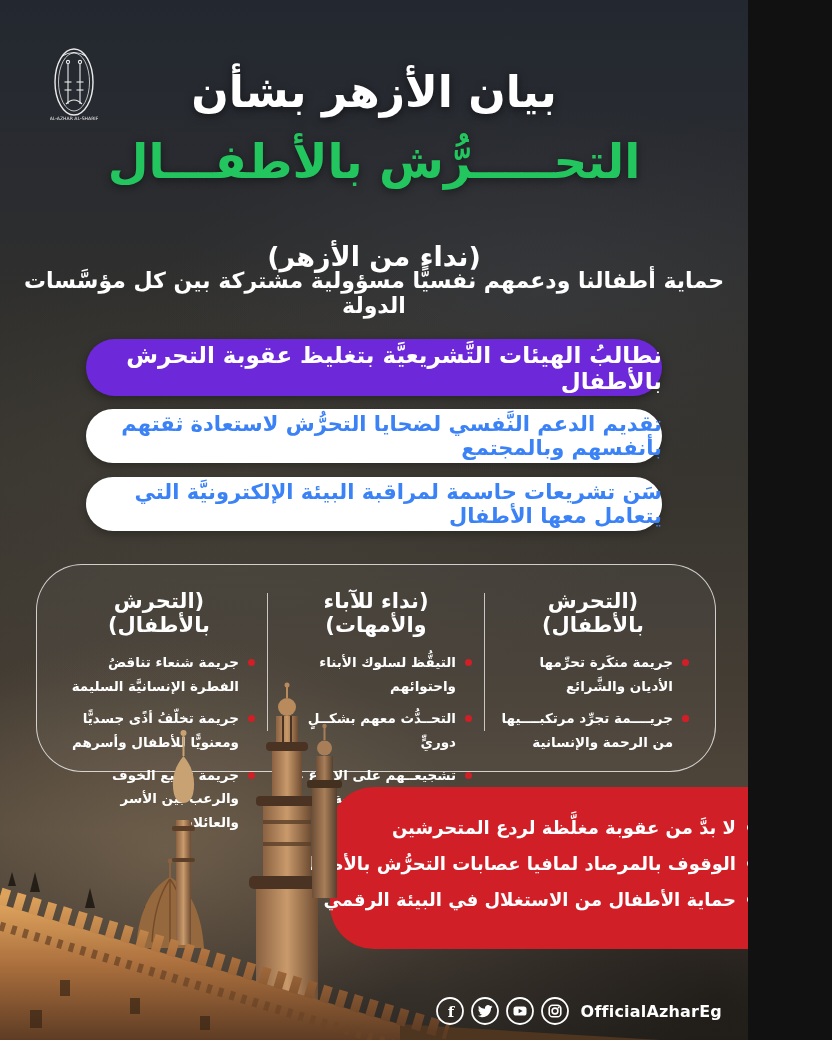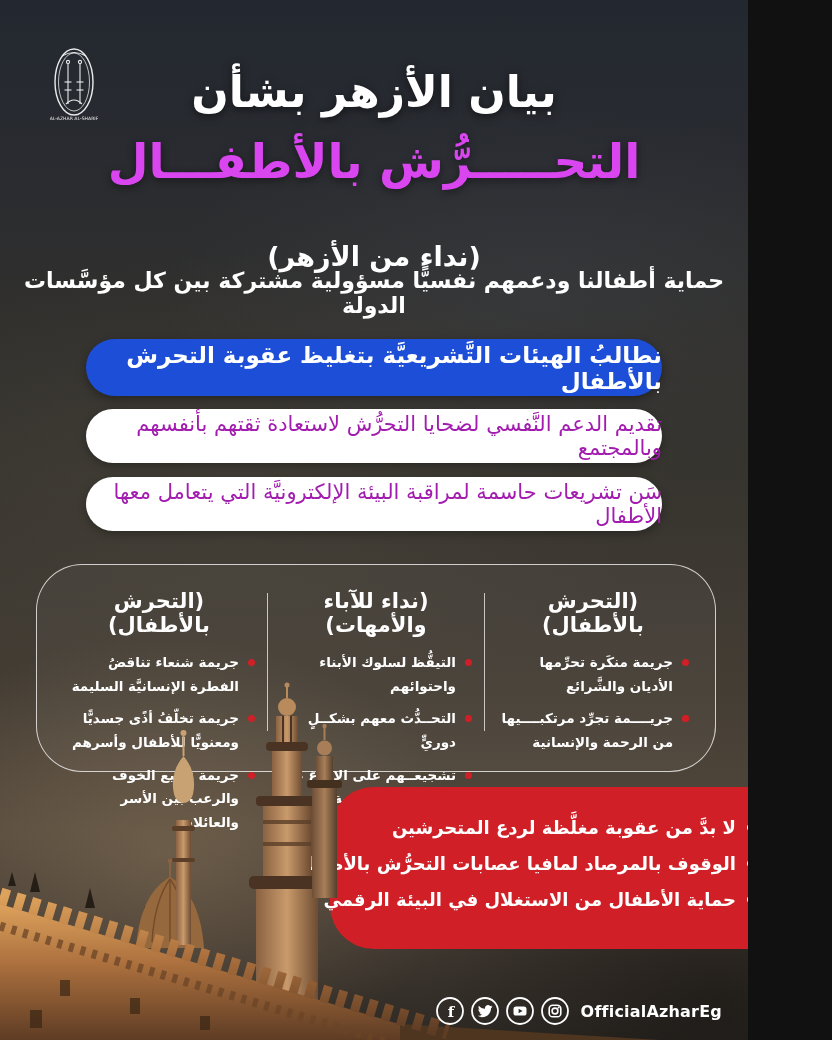--- a/index.html
+++ b/index.html
@@ -16,29 +16,29 @@
       radial-gradient(520px 260px at 72% 28%, rgba(72,76,86,.30), rgba(0,0,0,0) 72%),
       radial-gradient(620px 320px at 32% 46%, rgba(92,84,70,.28), rgba(0,0,0,0) 70%),
       linear-gradient(180deg,#232830 0%,#292b30 15%,#31302d 32%,#393630 50%,#443d34 66%,#52483c 80%,#3c352e 92%,#2d2924 100%);
   }
   .abs{position:absolute;}
   
   .logo{left:50px;top:44px;width:48px;height:88px;opacity:.9;}
   .title1{top:66px;left:0;right:0;text-align:center;font-size:44px;font-weight:bold;
           text-shadow:0 2px 8px rgba(0,0,0,.55);letter-spacing:0;}
   .title2{top:134px;left:0;right:0;text-align:center;font-size:47px;font-weight:bold;
-          color:#d946ef;text-shadow:0 2px 8px rgba(0,0,0,.45);}
+          color:#22c55e;text-shadow:0 2px 8px rgba(0,0,0,.45);}
   .call{top:241px;left:0;right:0;text-align:center;font-size:27px;font-weight:bold;}
   .lead{top:268px;left:0;right:0;text-align:center;font-size:22px;font-weight:600;}
   
-  .banner{left:86px;right:86px;top:339px;height:57px;border-radius:29px;background:#1d4ed8;
+  .banner{left:86px;right:86px;top:339px;height:57px;border-radius:29px;background:#6d28d9;
           display:flex;align-items:center;justify-content:center;font-size:23px;font-weight:bold;
           box-shadow:0 3px 10px rgba(0,0,0,.35);}
-  .pill{left:86px;right:86px;height:54px;border-radius:27px;background:#fff;color:#a21caf;
-        display:flex;align-items:center;justify-content:center;font-size:21px;font-weight:400;
+  .pill{left:86px;right:86px;height:54px;border-radius:27px;background:#fff;color:#3b82f6;
+        display:flex;align-items:center;justify-content:center;font-size:21px;font-weight:700;
         box-shadow:0 3px 10px rgba(0,0,0,.30);}
   .pill1{top:409px;}
   .pill2{top:477px;}
   
   .panel{left:36px;right:32px;top:564px;height:208px;border-radius:46px;
          border:1.5px solid rgba(255,255,255,.75);background:rgba(255,255,255,.04);
          display:flex;align-items:stretch;padding:24px 14px 12px 14px;box-sizing:border-box;}
   .col{flex:1 1 0;padding:0 12px;min-width:0;}
   .col-title{text-align:center;font-size:21px;font-weight:bold;margin-bottom:14px;}
   .divider{width:1px;background:rgba(255,255,255,.7);margin:4px 0 28px 0;}

